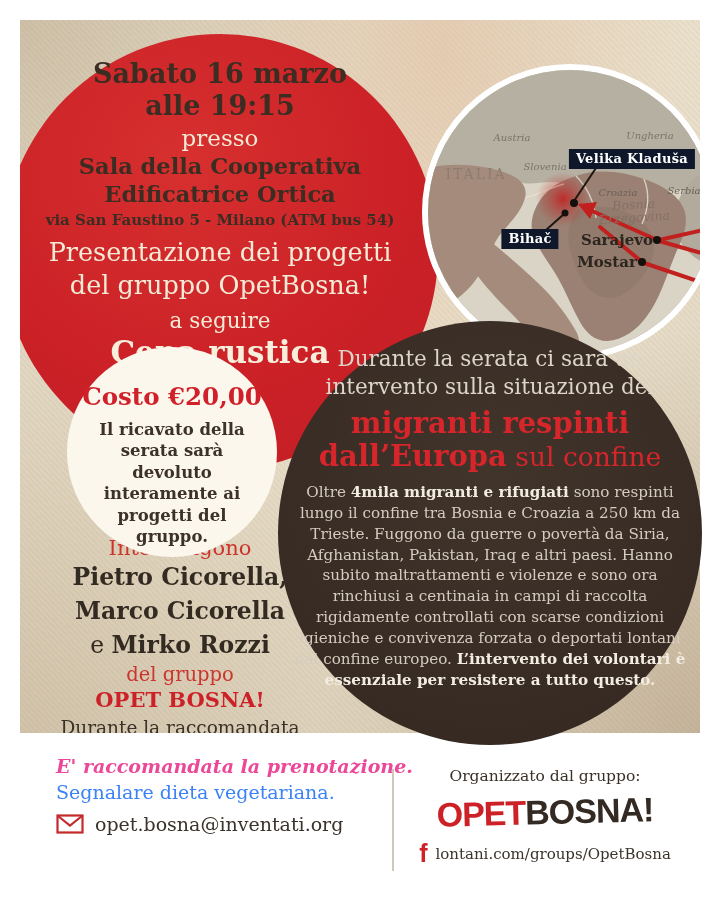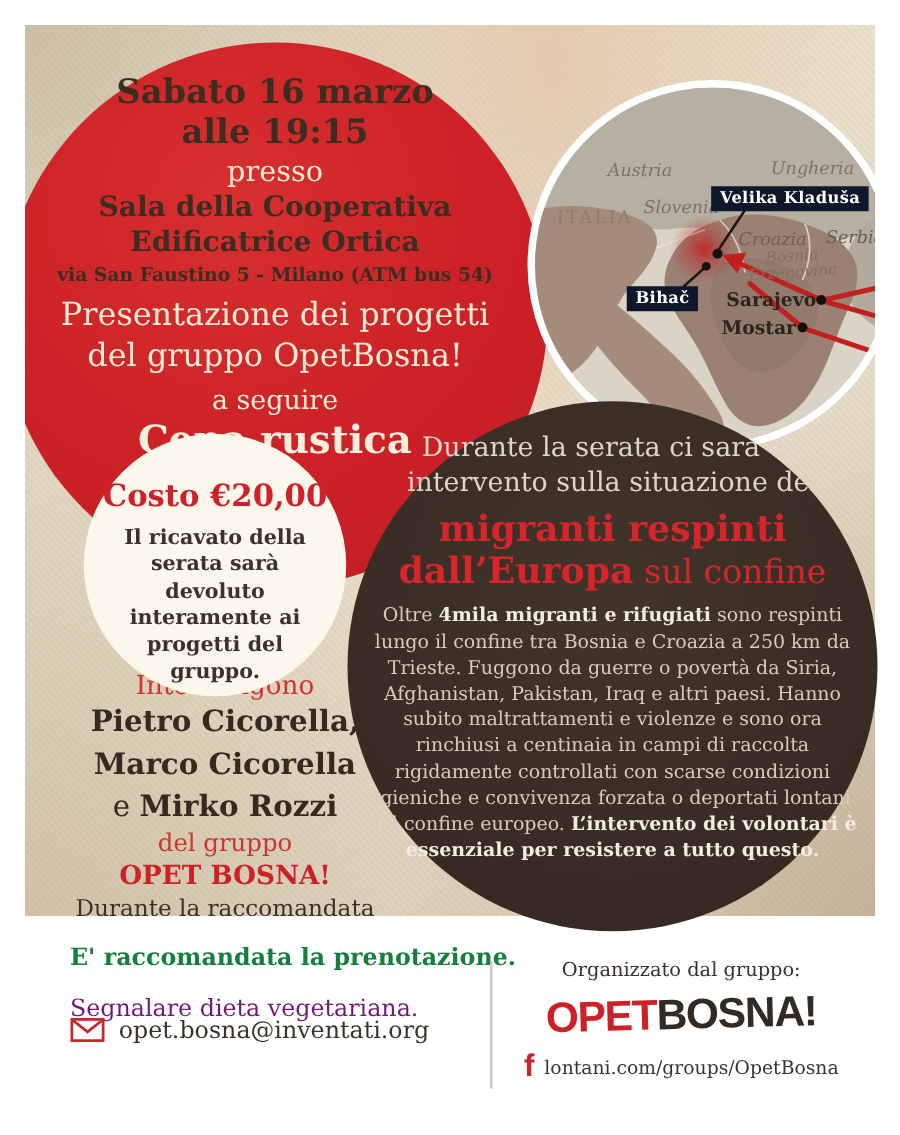--- a/index.html
+++ b/index.html
@@ -35,21 +35,21 @@
   .rc-dinner { font-size:31px; color:#f7efdc; font-weight:bold; margin-top:1px; }
 
   
   .map-circle {
     position:absolute; left:402px; top:44px; width:284px; height:284px; border-radius:50%;
     border:6px solid #ffffff; background:#d9d4c6; overflow:hidden;
     box-shadow: inset 0 -14px 26px rgba(70,50,35,0.22);
   }
   .map-circle svg { position:absolute; left:0; top:0; }
   .map-label { position:absolute; transform:translate(-50%,-50%); white-space:nowrap; }
-  .country { font-style:italic; font-size:14px; color:#7b7368; }
+  .country { font-style:italic; font-size:10px; color:#7b7368; }
   .c-austria  { left:84px;  top:67px; }
   .c-ungheria { left:222px; top:65px; }
   .c-italia   { left:48px;  top:104px; font-style:normal; font-size:14px; letter-spacing:2px; color:#8d7d6f; }
   .c-slovenia { left:117px; top:96px; }
   .c-croazia  { left:190px; top:122px; color:#6a6158; }
   .c-serbia   { left:256px; top:120px; color:#665f55; }
   .c-bosnia   { left:206px; top:141px; text-align:center; font-style:italic; font-size:12.5px;
                 color:#847163; line-height:1.05; transform:translate(-50%,-50%) rotate(-4deg); }
   .box-label  { background:#0f172a; color:#ffffff; font-weight:bold; font-size:13px;
                 padding:2px 7px 3px; letter-spacing:0.3px; }
@@ -86,22 +86,22 @@
   .sp-head  { font-size:21px; color:#cc352e; }
   .sp-name  { font-size:23.5px; font-weight:bold; color:#332a21; line-height:1.45; }
   .sp-name .pfx { font-weight:normal; }
   .sp-grp1  { font-size:19.5px; color:#cc352e; line-height:1.15; margin-top:2px; }
   .sp-grp2  { font-size:21px; font-weight:bold; color:#cc2127; }
   .sp-note  { font-size:18.5px; color:#3a3128; line-height:1.3; margin-top:4px; }
 
   
   .footer { position:absolute; left:0; top:733px; width:720px; height:175px; background:#ffffff; z-index:1; }
   .booking { position:absolute; left:56px; top:22px; }
-  .bk-bold { font-size:19px; font-weight:bold; color:#15803d; }
-  .bk-note { font-size:19px; color:#701a75; margin-top:19px; }
+  .bk-bold { font-size:19px; font-weight:bold; color:#ec4899;font-style:italic; }
+  .bk-note { font-size:19px; color:#3b82f6; margin-top:4px; }
   .email-row { position:absolute; left:56px; top:80px; display:flex; align-items:center; gap:11px; }
   .email-text { font-size:19px; color:#3a332b; }
   .divider { position:absolute; left:392px; top:36px; width:2px; height:102px; background:#cfc9bd; }
   .org-block { position:absolute; left:420px; top:34px; width:250px; text-align:center; }
   .org-label { font-size:15.5px; color:#3a3129; }
   .logo { font-family:"Liberation Sans", sans-serif; font-weight:bold; font-size:34px;
           letter-spacing:-1px; margin-top:8px; transform:rotate(-1.5deg); }
   .logo-red  { color:#cc2127; }
   .logo-dark { color:#332a23; }
   .fb-row { display:flex; align-items:center; justify-content:center; gap:8px; margin-top:9px; }

